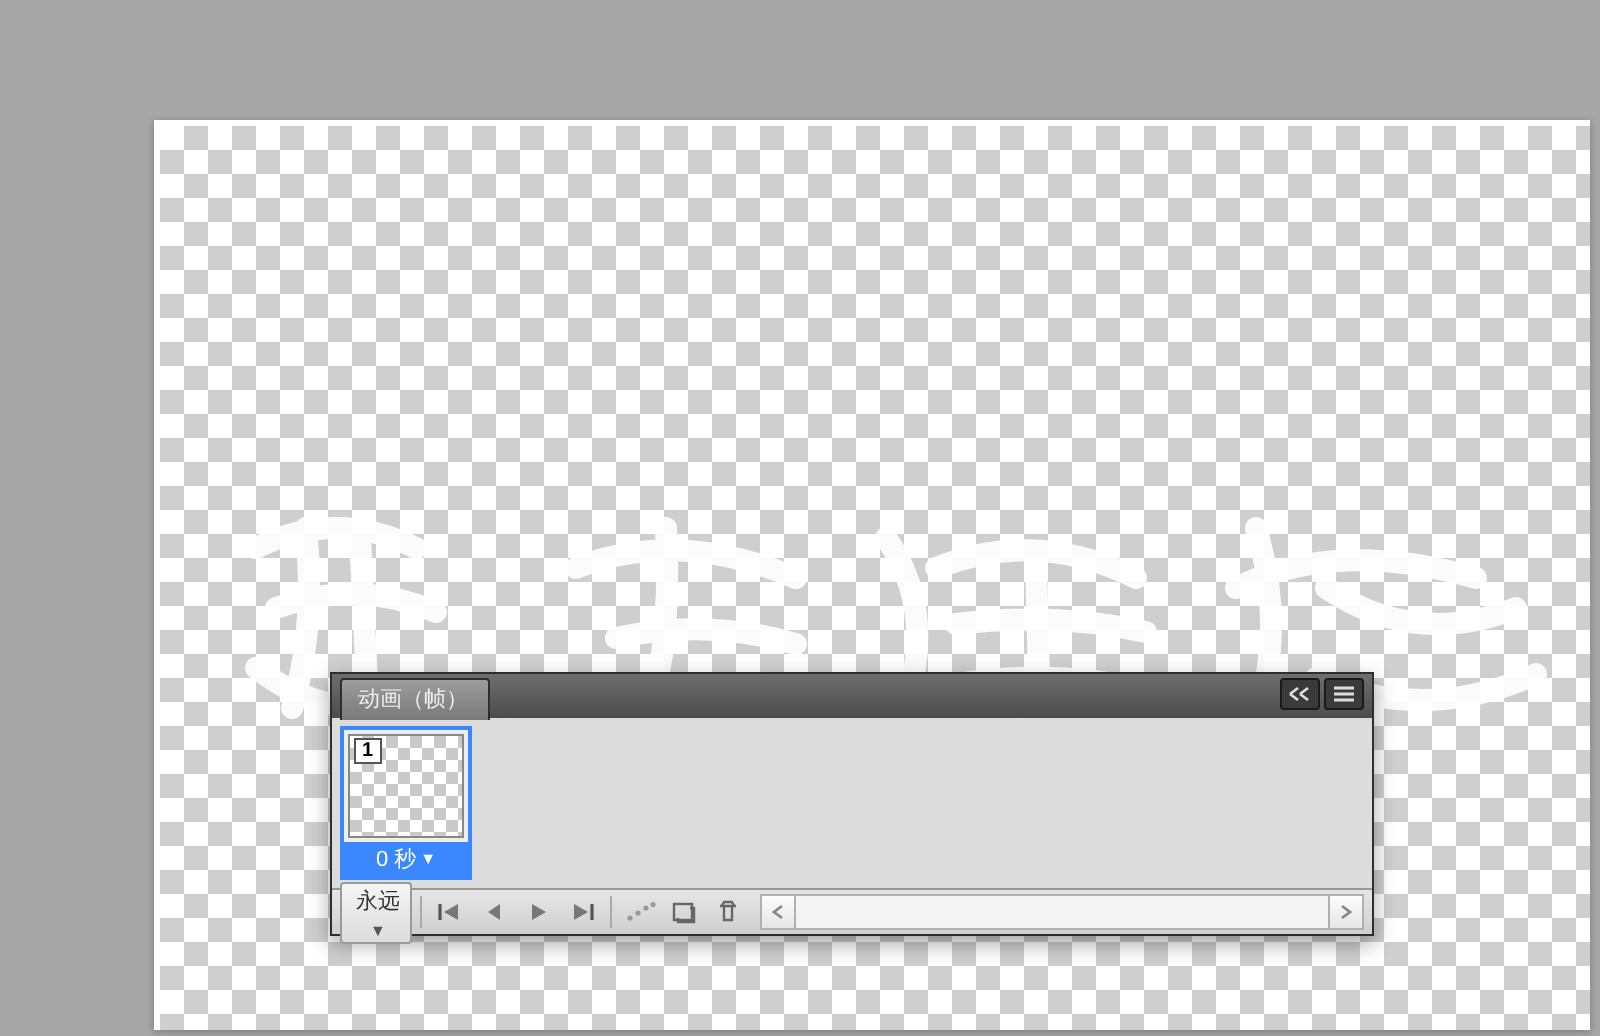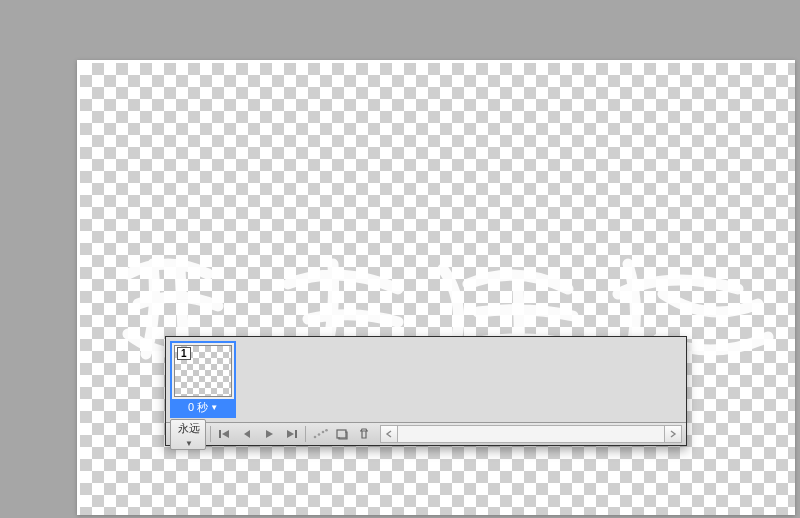--- a/index.html
+++ b/index.html
@@ -54,20 +54,35 @@
 
           <path d="M345 35 Q370 70 355 120 M370 50 Q420 30 470 55 M380 78 Q430 72 475 82 M380 108 Q430 100 480 112 M420 48 L422 122"></path>
 
           <path d="M520 60 Q570 35 640 55 M530 30 Q545 80 530 125 M565 60 Q610 90 660 70 M560 105 Q615 128 670 103"></path>
         </svg>
       </div>
     </div>
   </div>
 
   <div class="panel">
+    <div class="panel-header">
+      <div class="tab">
+        <span>动画（帧）</span>
+      </div>
+      <div class="hdr-btn" style="right:26px">
+        <svg width="12" height="8">
+            <path d="M1 4 L5 1 M1 4 L5 7 M6 4 L10 1 M6 4 L10 7" stroke="#ddd" stroke-width="1.4" fill="none"></path>
+          </svg>
+      </div>
+      <div class="hdr-btn" style="right:4px">
+        <svg width="12" height="10">
+            <path d="M1 2 H11 M1 5 H11 M1 8 H11" stroke="#ddd" stroke-width="1.4"></path>
+          </svg>
+      </div>
+    </div>
 
     <div class="panel-body">
       <div class="frame">
         <div class="thumb">
           <span class="fnum">1</span>
         </div>
         <div class="delay">
           <span>0 秒</span>
           <span class="dd">▼</span>
         </div>

